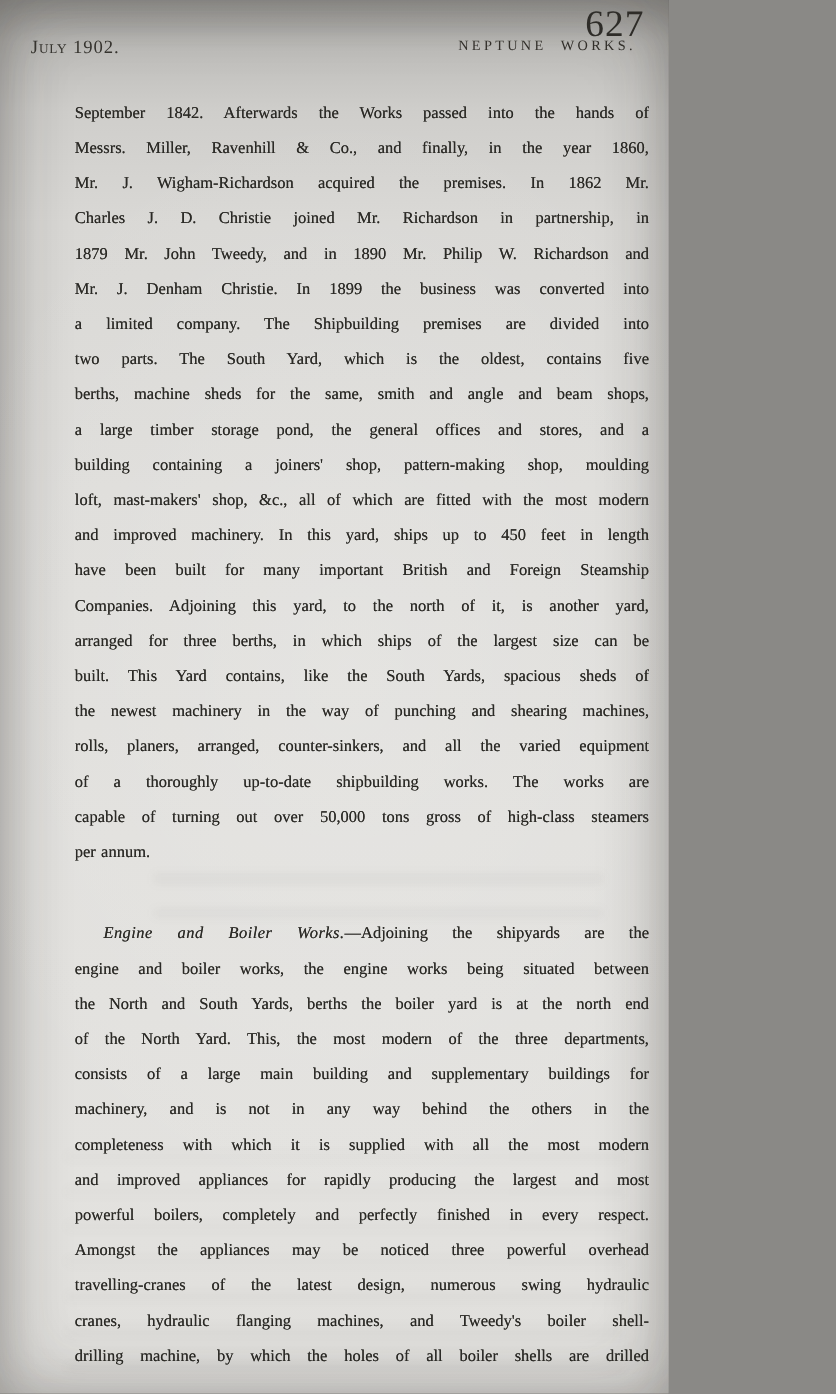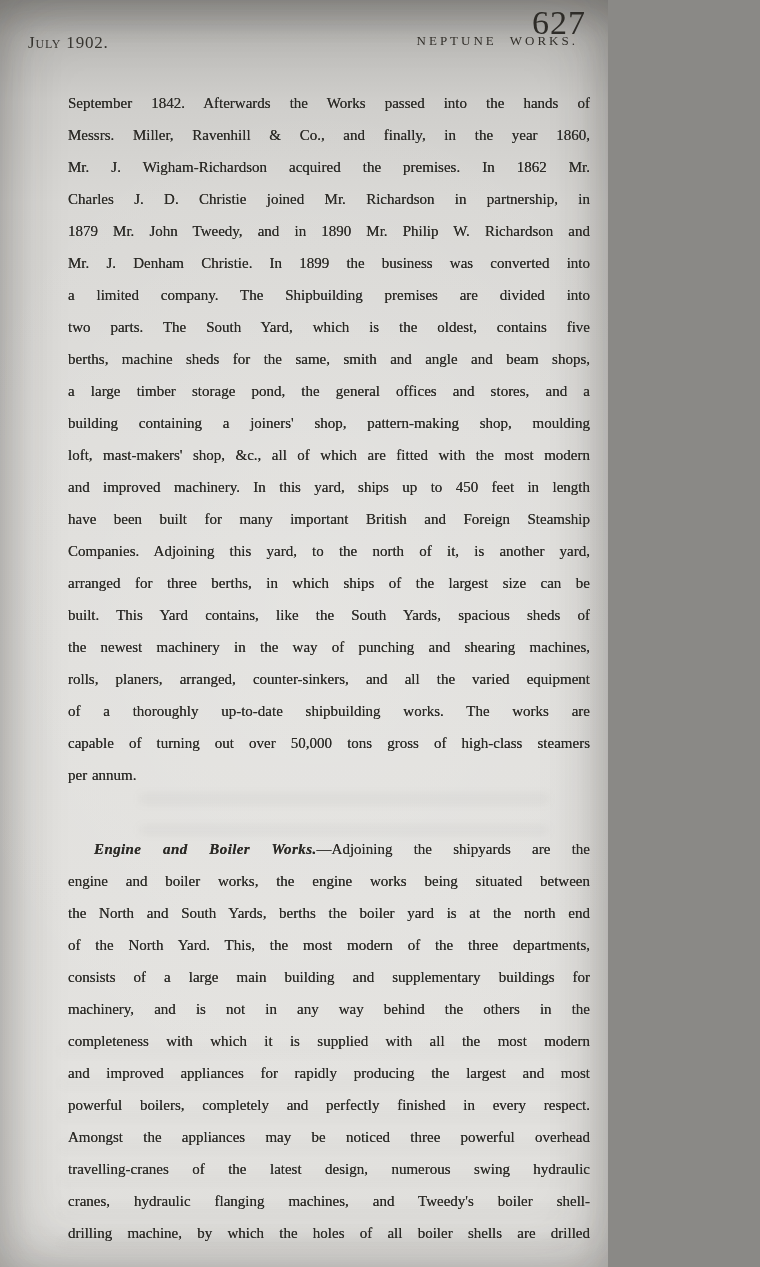--- a/index.html
+++ b/index.html
@@ -77,21 +77,21 @@
     height: 32px;
     white-space: normal;
     text-align: justify;
     text-align-last: justify;
     text-shadow: 0 0 0.6px rgba(43, 42, 38, 0.85);
     word-spacing: 1px;
     margin-left: 44px;
   }
   .line.flush-left { text-align-last: left; }
   .line.indent { text-indent: 26px; }
-  .line em { font-style: italic; letter-spacing: 0.4px; font-weight: bold; }
+  .line em { font-style: italic; letter-spacing: 0.4px; }
 
   
   .smudge {
     position: absolute;
     pointer-events: none;
     background: repeating-linear-gradient(180deg,
       rgba(88, 86, 82, 0.05) 0 10px,
       rgba(88, 86, 82, 0) 10px 32px);
     filter: blur(4px);
   }

